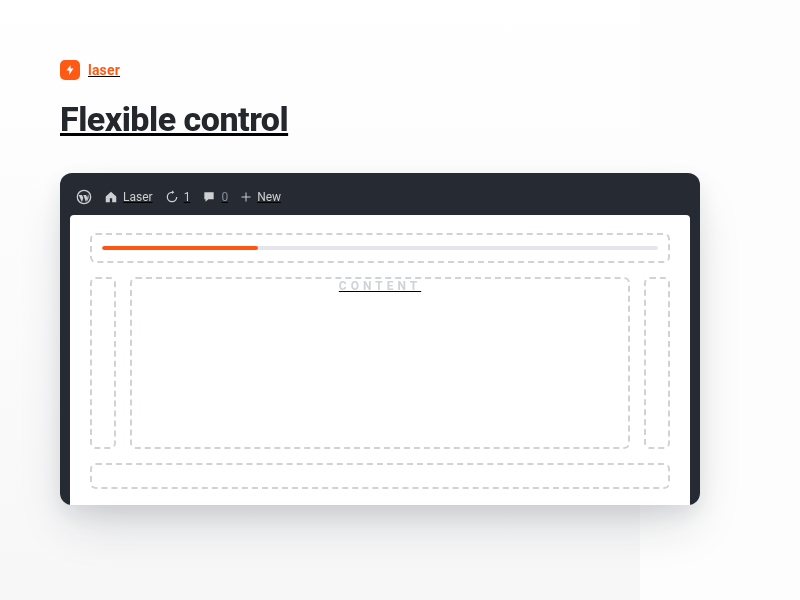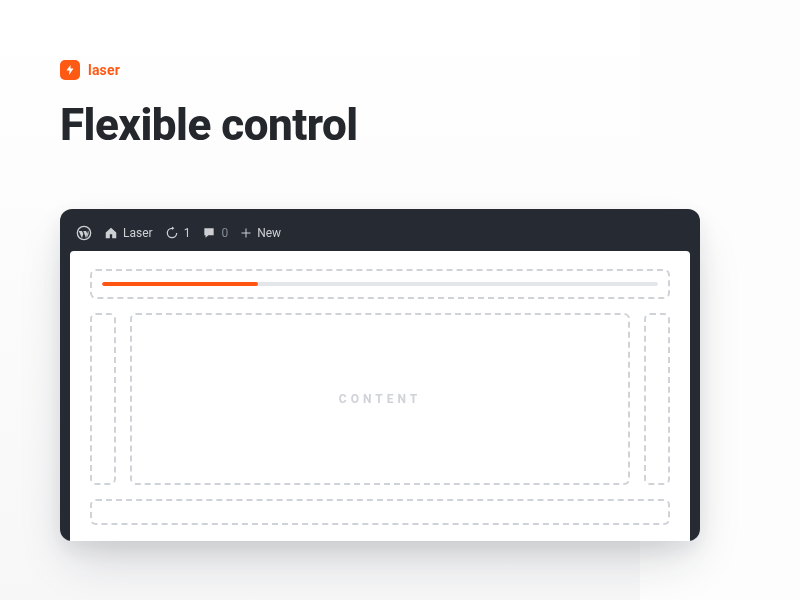--- a/index.html
+++ b/index.html
@@ -3,20 +3,21 @@
 <meta charset="utf-8">
 <style>
   * { box-sizing: border-box; margin: 0; padding: 0; }
   html, body { width: 800px; height: 600px; background: #fdfdfd; font-family: -apple-system, BlinkMacSystemFont, "Segoe UI", Roboto, Helvetica, Arial, sans-serif; overflow: hidden; }
 
   .page {
     width: 640px;
     height: 600px;
     padding: 60px 60px 0 60px;
     background: linear-gradient(180deg, #ffffff 0%, #f7f7f8 100%);
+    text-decoration: underline;
   }
 
   .brand {
     display: flex;
     align-items: center;
     gap: 8px;
     margin-bottom: 18px;
   }
   .brand-icon {
     width: 20px; height: 20px;
@@ -28,24 +29,24 @@
   .brand-text {
     color: #ff5a14;
     font-weight: 700;
     font-size: 14px;
     letter-spacing: 0.2px;
   }
 
   .headline {
     color: #24282d;
     font-weight: 800;
-    font-size: 44px;
+    font-size: 34px;
     line-height: 1.25;
     letter-spacing: -0.5px;
-    margin-bottom: 56px;
+    margin-bottom: 32px;
   }
 
   .window {
     width: 640px;
     margin: 0 auto;
     background: #262b33;
     border-radius: 12px;
     padding: 10px 10px 0 10px;
     box-shadow: 0 25px 50px -10px rgba(30,35,45,0.18), 0 8px 20px rgba(30,35,45,0.08);
   }
@@ -103,21 +104,21 @@
     display: flex;
     gap: 14px;
     margin-top: 14px;
     height: 172px;
   }
   .sidebox { width: 26px; height: 100%; }
   .content {
     flex: 1;
     height: 100%;
     display: flex;
-    align-items: center;
+    align-items: flex-start;
     justify-content: center;
   }
   .content-label {
     color: #cfd2d7;
     font-weight: 700;
     font-size: 12px;
     letter-spacing: 4px;
   }
 
   .bottombox {

